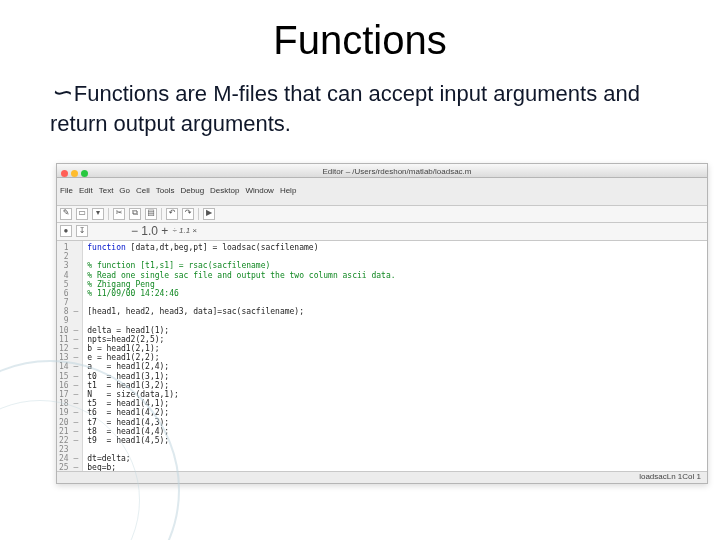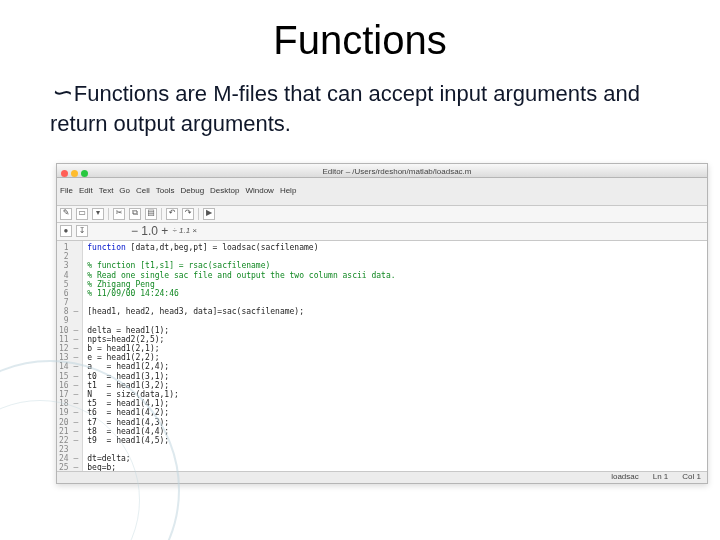--- a/index.html
+++ b/index.html
@@ -136,21 +136,20 @@
   }
   .kw { color: #0014cc; text-align: center; }
   .cm { color: #118822; }
   .statusbar {
     background: #ececec;
     border-top: 1px solid #c8c8c8;
     font-size: 8px;
     color: #444;
     display: flex;
     justify-content: flex-end;
-    gap: 14px;
     padding: 1px 6px;
   }
 </style>
 </head>
 <body>
 
 <div class="swirl"></div>
 <div class="swirl2"></div>
 
 <h1 class="slide-title">Functions</h1>

